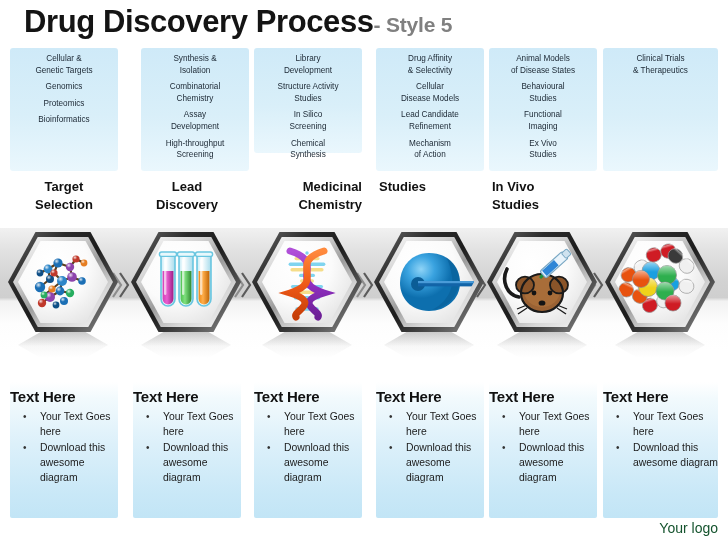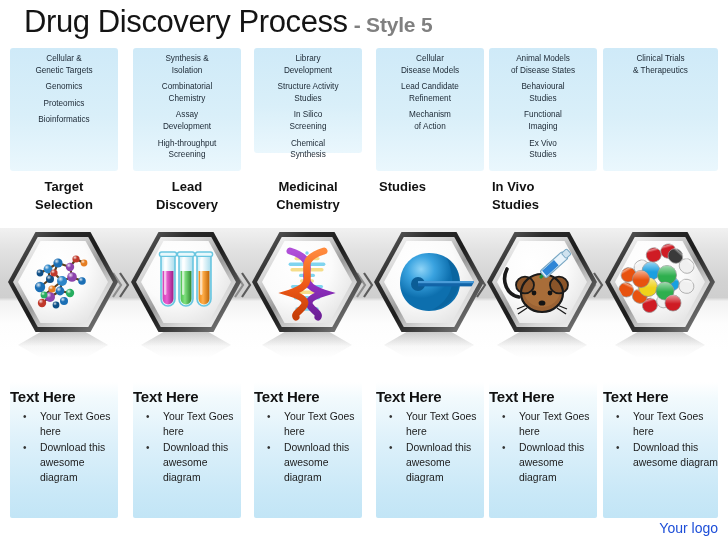--- a/index.html
+++ b/index.html
@@ -8,27 +8,27 @@
     background:#ffffff;
     font-family:"Liberation Sans", sans-serif;
     overflow:hidden;
     position:relative;
   }
   #stage{position:absolute;left:0;top:0;width:728px;height:546px;}
 
   
   .title-bar{position:absolute;left:24px;top:4px;height:38px;white-space:nowrap;}
   .title-main{
-    font-size:31px;font-weight:normal;color:#141414;letter-spacing:-0.4px;
+    font-size:31px;font-weight:bold;color:#141414;letter-spacing:-0.4px;
     font-family:"Liberation Sans", sans-serif;
     text-align:center;
   }
   .title-sub{
     font-size:21px;font-weight:bold;color:#808080;letter-spacing:-0.2px;
-    margin-left:6px;
+    margin-left:0;
   }
 
   
   .topcard{
     position:absolute;top:48px;
     background:linear-gradient(180deg,#cfeaf8 0%, #d9eff9 55%, #eaf7fd 100%);
     border-radius:3px;
     box-sizing:border-box;
     padding:5px 2px 4px 2px;
     text-align:center;
@@ -109,21 +109,21 @@
     position:relative;
     font-size:10.4px;color:#1b1b1b;line-height:15.3px;
     padding-left:30px;
     font-family:"Liberation Sans", sans-serif;
   }
   .bot-list li .bullet{
     position:absolute;left:13px;top:0px;font-size:10px;color:#333;
   }
   .logo{
     position:absolute;right:10px;top:520px;
-    font-size:14px;color:#1d4ed8;
+    font-size:14px;color:#14532d;
     font-family:"Liberation Sans", sans-serif;
   }
 </style>
 </head>
 <body>
 
 <div id="stage">
 
   <div class="title-bar">
     <span class="title-main">Drug Discovery Process</span><span class="title-sub">- Style 5</span>
@@ -138,21 +138,21 @@
         <div class="topgroup">
           <div class="topline">Genomics</div>
         </div>
         <div class="topgroup">
           <div class="topline">Proteomics</div>
         </div>
         <div class="topgroup">
           <div class="topline">Bioinformatics</div>
         </div>
       </div>
-      <div class="topcard" style="left: 133px; width: 108px; height: 123px;">
+      <div class="topcard" style="left: 141px; width: 108px; height: 123px;">
         <div class="topgroup">
           <div class="topline">Synthesis &amp;</div>
           <div class="topline">Isolation</div>
         </div>
         <div class="topgroup">
           <div class="topline">Combinatorial</div>
           <div class="topline">Chemistry</div>
         </div>
         <div class="topgroup">
           <div class="topline">Assay</div>
@@ -175,20 +175,24 @@
         <div class="topgroup">
           <div class="topline">In Silico</div>
           <div class="topline">Screening</div>
         </div>
         <div class="topgroup">
           <div class="topline">Chemical</div>
           <div class="topline">Synthesis</div>
         </div>
       </div>
       <div class="topcard" style="left: 376px; width: 108px; height: 123px;">
+        <div class="topgroup">
+          <div class="topline">Drug Affinity</div>
+          <div class="topline">&amp; Selectivity</div>
+        </div>
         <div class="topgroup">
           <div class="topline">Cellular</div>
           <div class="topline">Disease Models</div>
         </div>
         <div class="topgroup">
           <div class="topline">Lead Candidate</div>
           <div class="topline">Refinement</div>
         </div>
         <div class="topgroup">
           <div class="topline">Mechanism</div>
@@ -223,21 +227,21 @@
 
   <div id="stagetitles">
       <div class="stagetitle" style="left: 10px; width: 108px;">
         <div>Target</div>
         <div>Selection</div>
       </div>
       <div class="stagetitle" style="left: 133px; width: 108px;">
         <div>Lead</div>
         <div>Discovery</div>
       </div>
-      <div class="stagetitle" style="left: 254px; width: 108px;">
+      <div class="stagetitle" style="left: 254px; width: 108px; text-align: right;">
         <div>Medicinal</div>
         <div>Chemistry</div>
       </div>
       <div class="stagetitle lefty" style="left: 379px; width: 108px;">
         <div>Studies</div>
       </div>
       <div class="stagetitle lefty" style="left: 492px; width: 108px;">
         <div>In Vivo</div>
         <div>Studies</div>
       </div>

